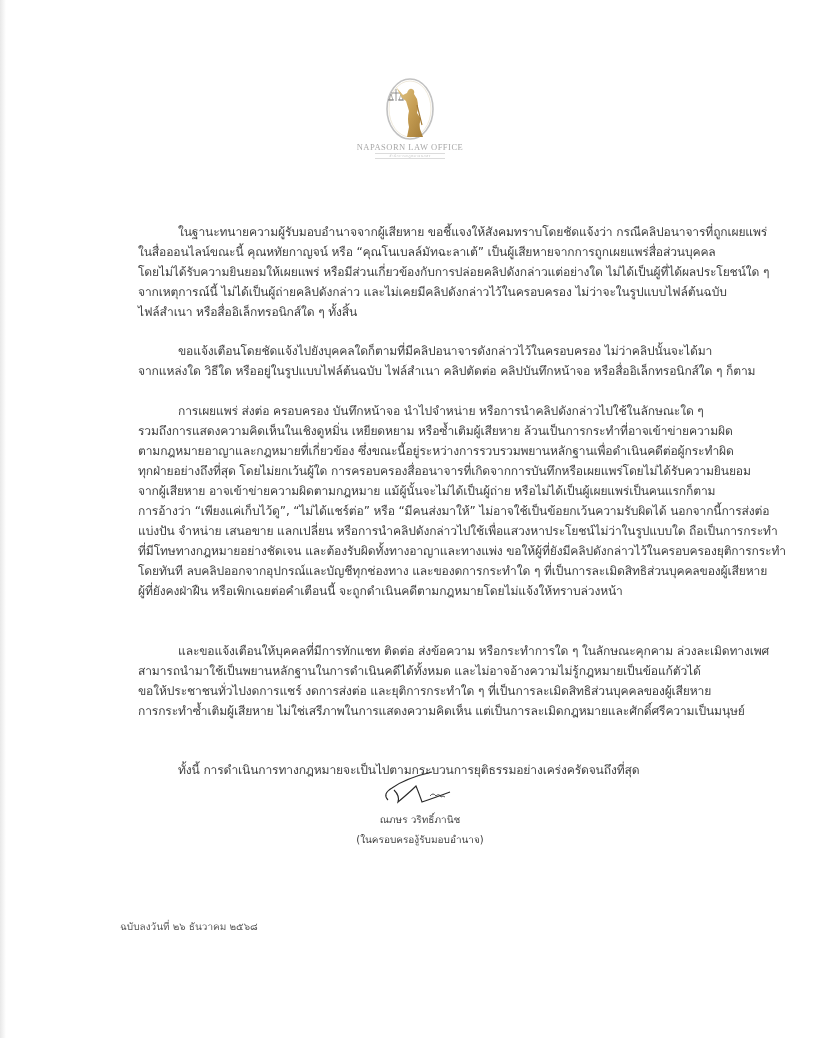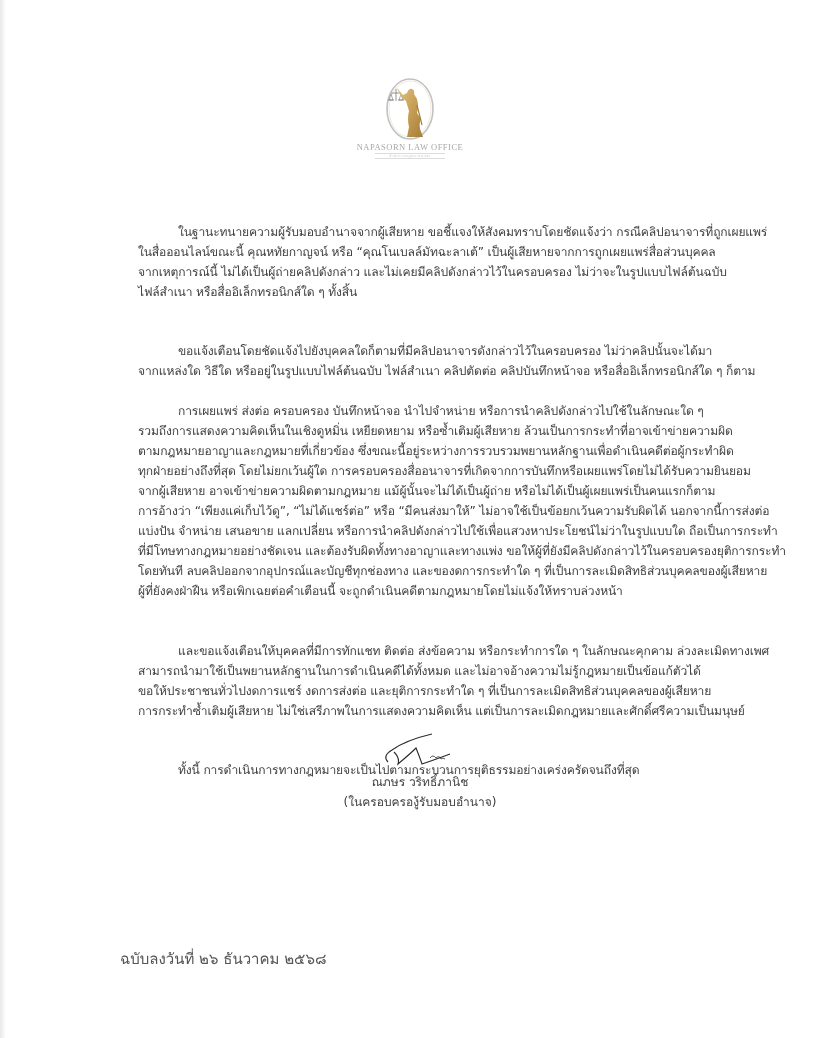--- a/index.html
+++ b/index.html
@@ -29,28 +29,27 @@
     }
     .body-text {
       position: absolute; left: 138px; width: 640px;
       font-size: 12.1px; line-height: 20px; color: #3d3d3d;
       letter-spacing: -0.15px;
     }
     .para { position: absolute; left: 0; width: 640px; }
     .line { display: block; white-space: nowrap; height: 20px; }
     .indent { padding-left: 40px; margin-top: 44px; }
     .signature-block {
-      position: absolute; left: 330px; top: 728px; width: 180px; text-align: center;
-      font-size: 12px; color: #3d3d3d; line-height: 20px;
+      position: absolute; left: 330px; top: 766px; width: 180px; text-align: center;
+      font-size: 10px; color: #3d3d3d; line-height: 20px;
     }
     .signature-block svg { display: block; margin: 0 auto; }
     .date-line {
-      position: absolute; left: 120px; top: 919px; font-size: 15px; color: #555;
+      position: absolute; left: 120px; top: 919px; font-size: 10px; color: #555;
       white-space: nowrap;
-      margin-top: 28px;
     }
   </style>
 </head>
 <body>
 
 <div class="edge-shadow"></div>
 
 <div class="logo">
   <svg width="62" height="66" viewBox="0 0 62 66">
     <defs>
@@ -75,20 +74,21 @@
   </svg>
   <div class="logo-title">NAPASORN LAW OFFICE</div>
   <div class="logo-sub">สำนักงานกฎหมายนภสร</div>
 </div>
 
 <div class="body-text" style="top:178px;">
 
   <div class="para" style="top:0px;">
     <span class="line indent">ในฐานะทนายความผู้รับมอบอำนาจจากผู้เสียหาย ขอชี้แจงให้สังคมทราบโดยชัดแจ้งว่า กรณีคลิปอนาจารที่ถูกเผยแพร่</span>
     <span class="line">ในสื่อออนไลน์ขณะนี้ คุณหทัยกาญจน์ หรือ “คุณโนเบลล์มัทฉะลาเต้” เป็นผู้เสียหายจากการถูกเผยแพร่สื่อส่วนบุคคล</span>
+    <span class="line">โดยไม่ได้รับความยินยอมให้เผยแพร่ หรือมีส่วนเกี่ยวข้องกับการปล่อยคลิปดังกล่าวแต่อย่างใด ไม่ได้เป็นผู้ที่ได้ผลประโยชน์ใด ๆ</span>
     <span class="line">จากเหตุการณ์นี้ ไม่ได้เป็นผู้ถ่ายคลิปดังกล่าว และไม่เคยมีคลิปดังกล่าวไว้ในครอบครอง ไม่ว่าจะในรูปแบบไฟล์ต้นฉบับ</span>
     <span class="line">ไฟล์สำเนา หรือสื่ออิเล็กทรอนิกส์ใด ๆ ทั้งสิ้น</span>
   </div>
 
   <div class="para" style="top:119px;">
     <span class="line indent">ขอแจ้งเตือนโดยชัดแจ้งไปยังบุคคลใดก็ตามที่มีคลิปอนาจารดังกล่าวไว้ในครอบครอง ไม่ว่าคลิปนั้นจะได้มา</span>
     <span class="line">จากแหล่งใด วิธีใด หรืออยู่ในรูปแบบไฟล์ต้นฉบับ ไฟล์สำเนา คลิปตัดต่อ คลิปบันทึกหน้าจอ หรือสื่ออิเล็กทรอนิกส์ใด ๆ ก็ตาม</span>
   </div>
 
   <div class="para" style="top:179px;">

